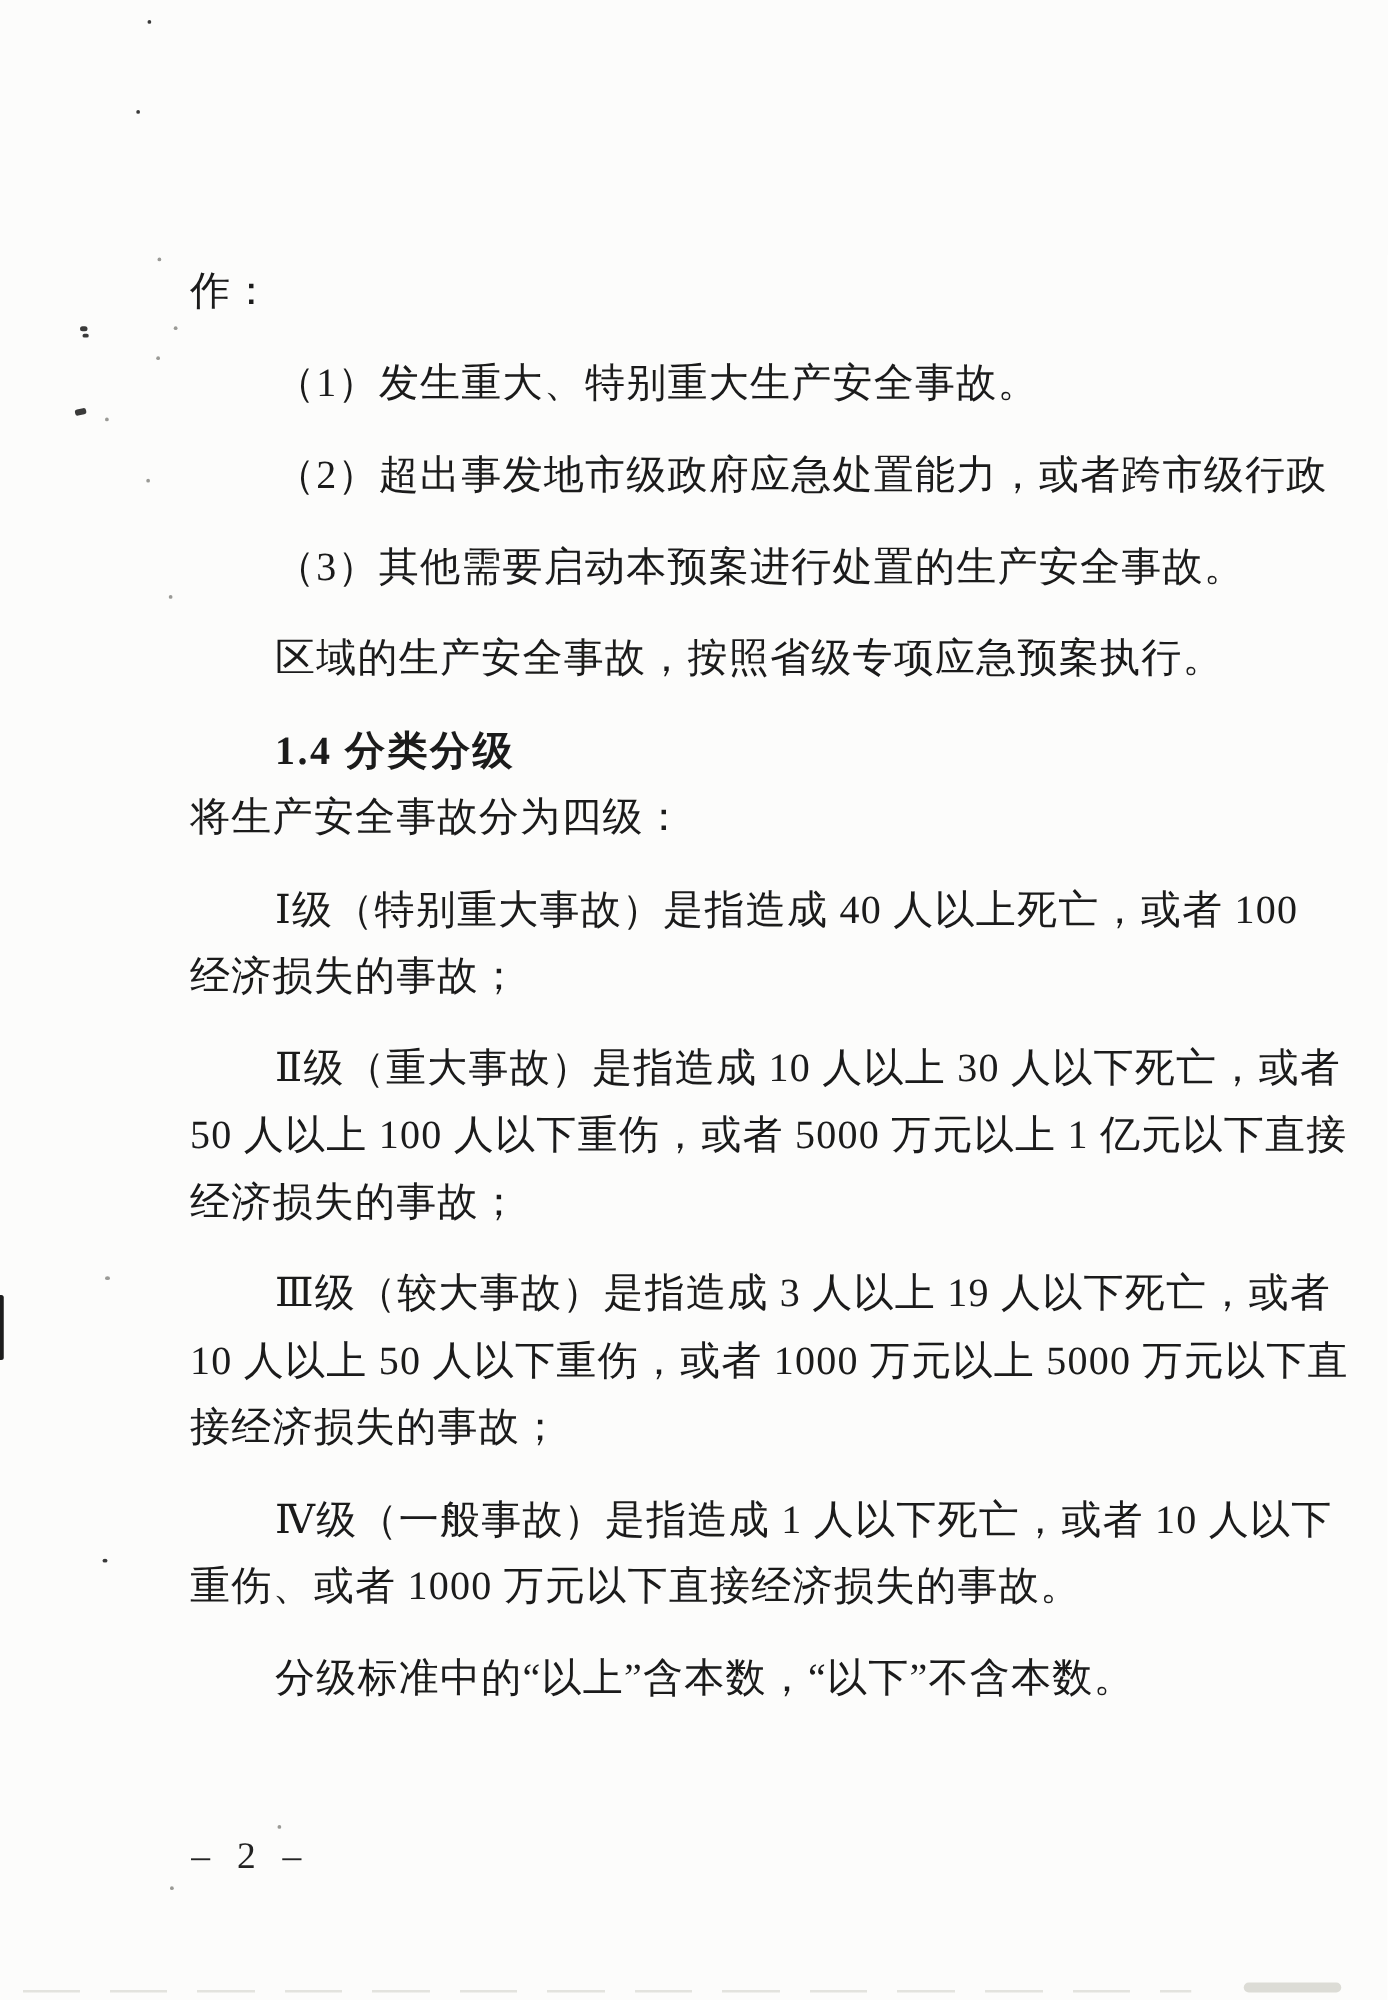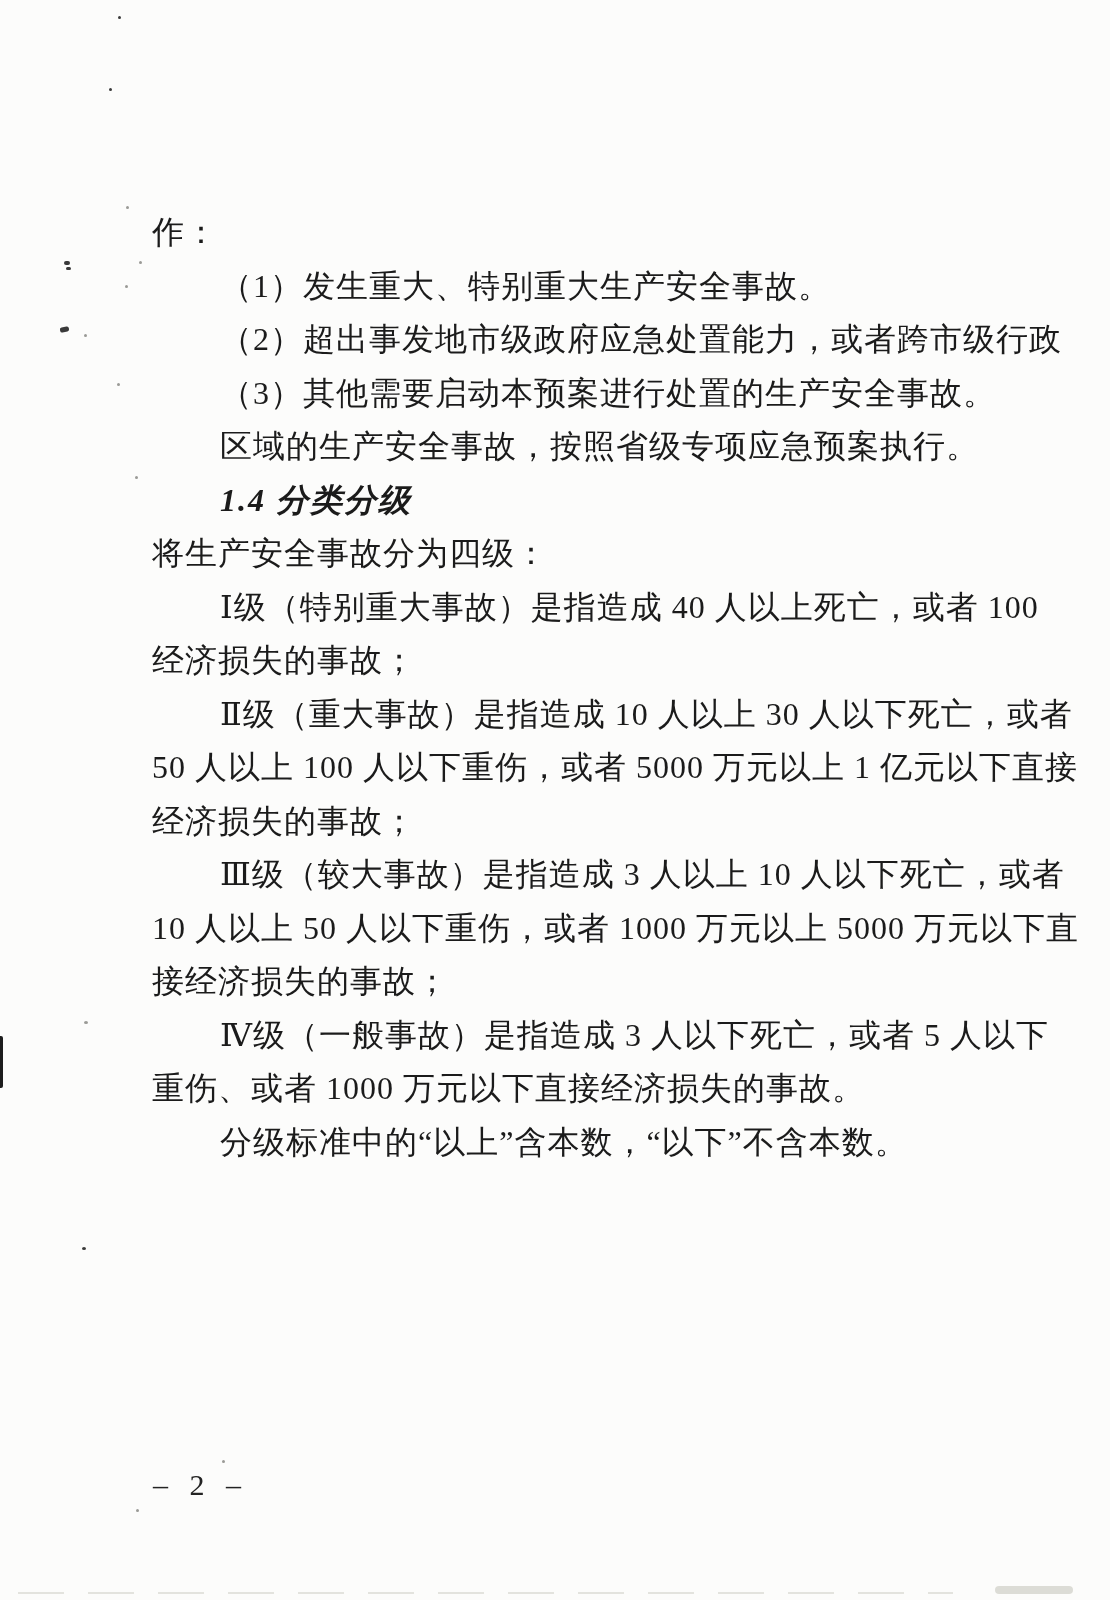--- a/index.html
+++ b/index.html
@@ -22,22 +22,22 @@
     top: 206px;
     width: 850px;
   }
   .line {
     height: 53.5px;
     line-height: 53.5px;
     font-size: 32px;
     letter-spacing: 1px;
     white-space: nowrap;
   }
-  .line.indent { text-indent: 68px; }
-  .line.bold { font-weight: bold; letter-spacing: 2px; font-style: italic; }
+  .line.indent { text-indent: 68px; margin-top: 20px; }
+  .line.bold { font-weight: bold; letter-spacing: 2px; }
   .pageno {
     position: absolute;
     left: 153px;
     top: 1468px;
     font-size: 30px;
     letter-spacing: 7px;
     color: #232323;
     white-space: nowrap;
   }
   
@@ -85,24 +85,24 @@
       <div class="line indent">（2）超出事发地市级政府应急处置能力，或者跨市级行政</div>
       <div class="line indent">（3）其他需要启动本预案进行处置的生产安全事故。</div>
       <div class="line indent">区域的生产安全事故，按照省级专项应急预案执行。</div>
       <div class="line indent bold">1.4 分类分级</div>
       <div class="line">将生产安全事故分为四级：</div>
       <div class="line indent">Ⅰ级（特别重大事故）是指造成 40 人以上死亡，或者 100</div>
       <div class="line">经济损失的事故；</div>
       <div class="line indent">Ⅱ级（重大事故）是指造成 10 人以上 30 人以下死亡，或者</div>
       <div class="line">50 人以上 100 人以下重伤，或者 5000 万元以上 1 亿元以下直接</div>
       <div class="line">经济损失的事故；</div>
-      <div class="line indent">Ⅲ级（较大事故）是指造成 3 人以上 10 人以下死亡，或者</div>
+      <div class="line indent">Ⅲ级（较大事故）是指造成 3 人以上 19 人以下死亡，或者</div>
       <div class="line">10 人以上 50 人以下重伤，或者 1000 万元以上 5000 万元以下直</div>
       <div class="line">接经济损失的事故；</div>
-      <div class="line indent">Ⅳ级（一般事故）是指造成 3 人以下死亡，或者 5 人以下</div>
+      <div class="line indent">Ⅳ级（一般事故）是指造成 1 人以下死亡，或者 10 人以下</div>
       <div class="line">重伤、或者 1000 万元以下直接经济损失的事故。</div>
       <div class="line indent">分级标准中的“以上”含本数，“以下”不含本数。</div>
     </div>
 
   <div class="pageno">– 2 –</div>
 
   <div class="speck" style="left:118px; top:16px;  width:3px; height:3px;"></div>
   <div class="speck" style="left:109px; top:88px;  width:3px; height:3px;"></div>
   <div class="speck faint" style="left:126px; top:206px; width:3px; height:3px;"></div>
   <div class="speck faint" style="left:139px; top:261px; width:3px; height:3px;"></div>

